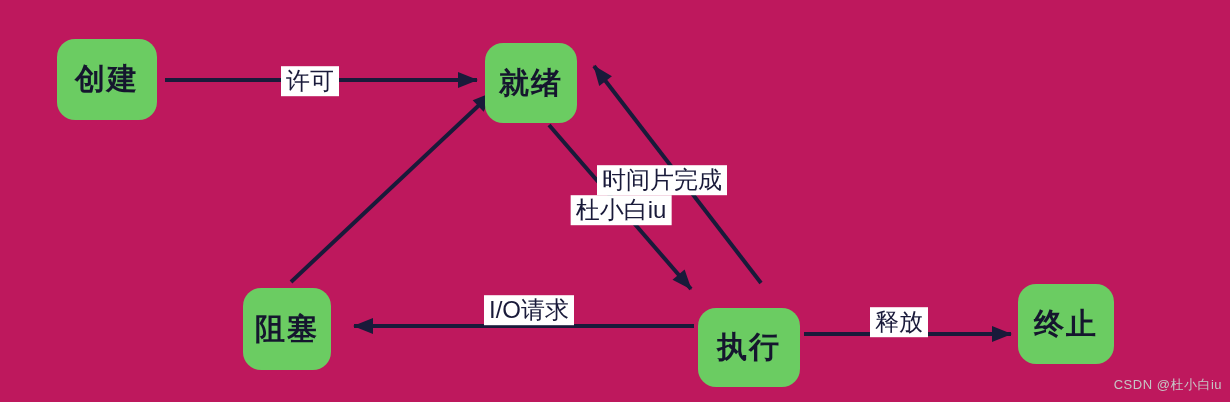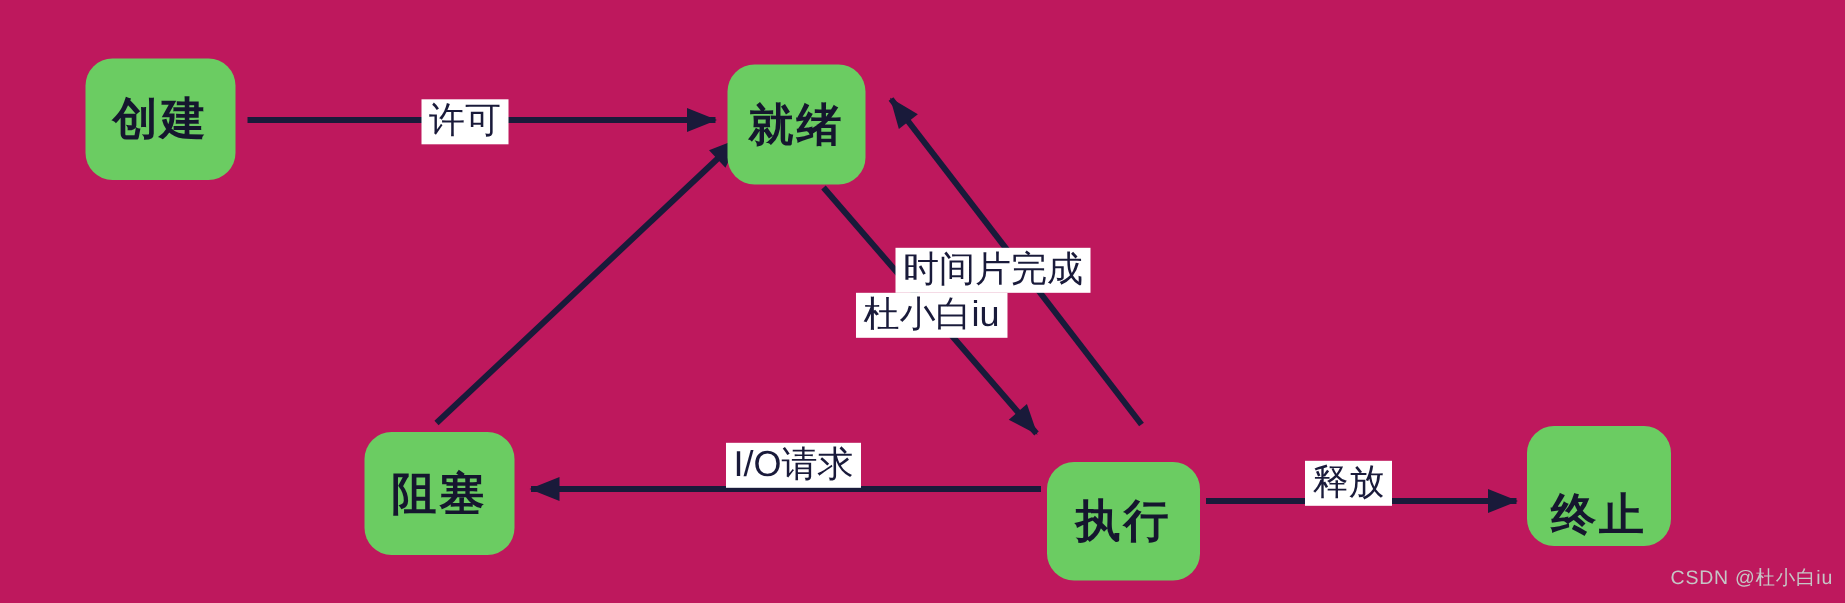--- a/index.html
+++ b/index.html
@@ -29,23 +29,23 @@
     display: flex;
     align-items: center;
     justify-content: center;
     font-size: 30px;
     font-weight: bold;
     color: #15162e;
     letter-spacing: 2px;
   }
   .node-create     { left: 57px;   top: 39px;  width: 100px; height: 81px; }
   .node-ready      { left: 485px;  top: 43px;  width: 92px; height: 80px; }
-  .node-blocked    { left: 243px;  top: 288px; width: 100px; height: 82px; text-align: right; }
+  .node-blocked    { left: 243px;  top: 288px; width: 88px; height: 82px; text-align: right; }
   .node-running    { left: 698px;  top: 286px; width: 102px; height: 79px; margin-top: 22px; }
-  .node-terminated { left: 1018px; top: 284px; width: 96px;  height: 80px; align-items: flex-end; }
+  .node-terminated { left: 1018px; top: 284px; width: 96px;  height: 80px; }
 
   .edge-label {
     position: absolute;
     transform: translate(-50%, -50%);
     background: #ffffff;
     color: #191a3a;
     font-size: 24px;
     padding: 1px 5px;
     white-space: nowrap;
     line-height: 1.15;

